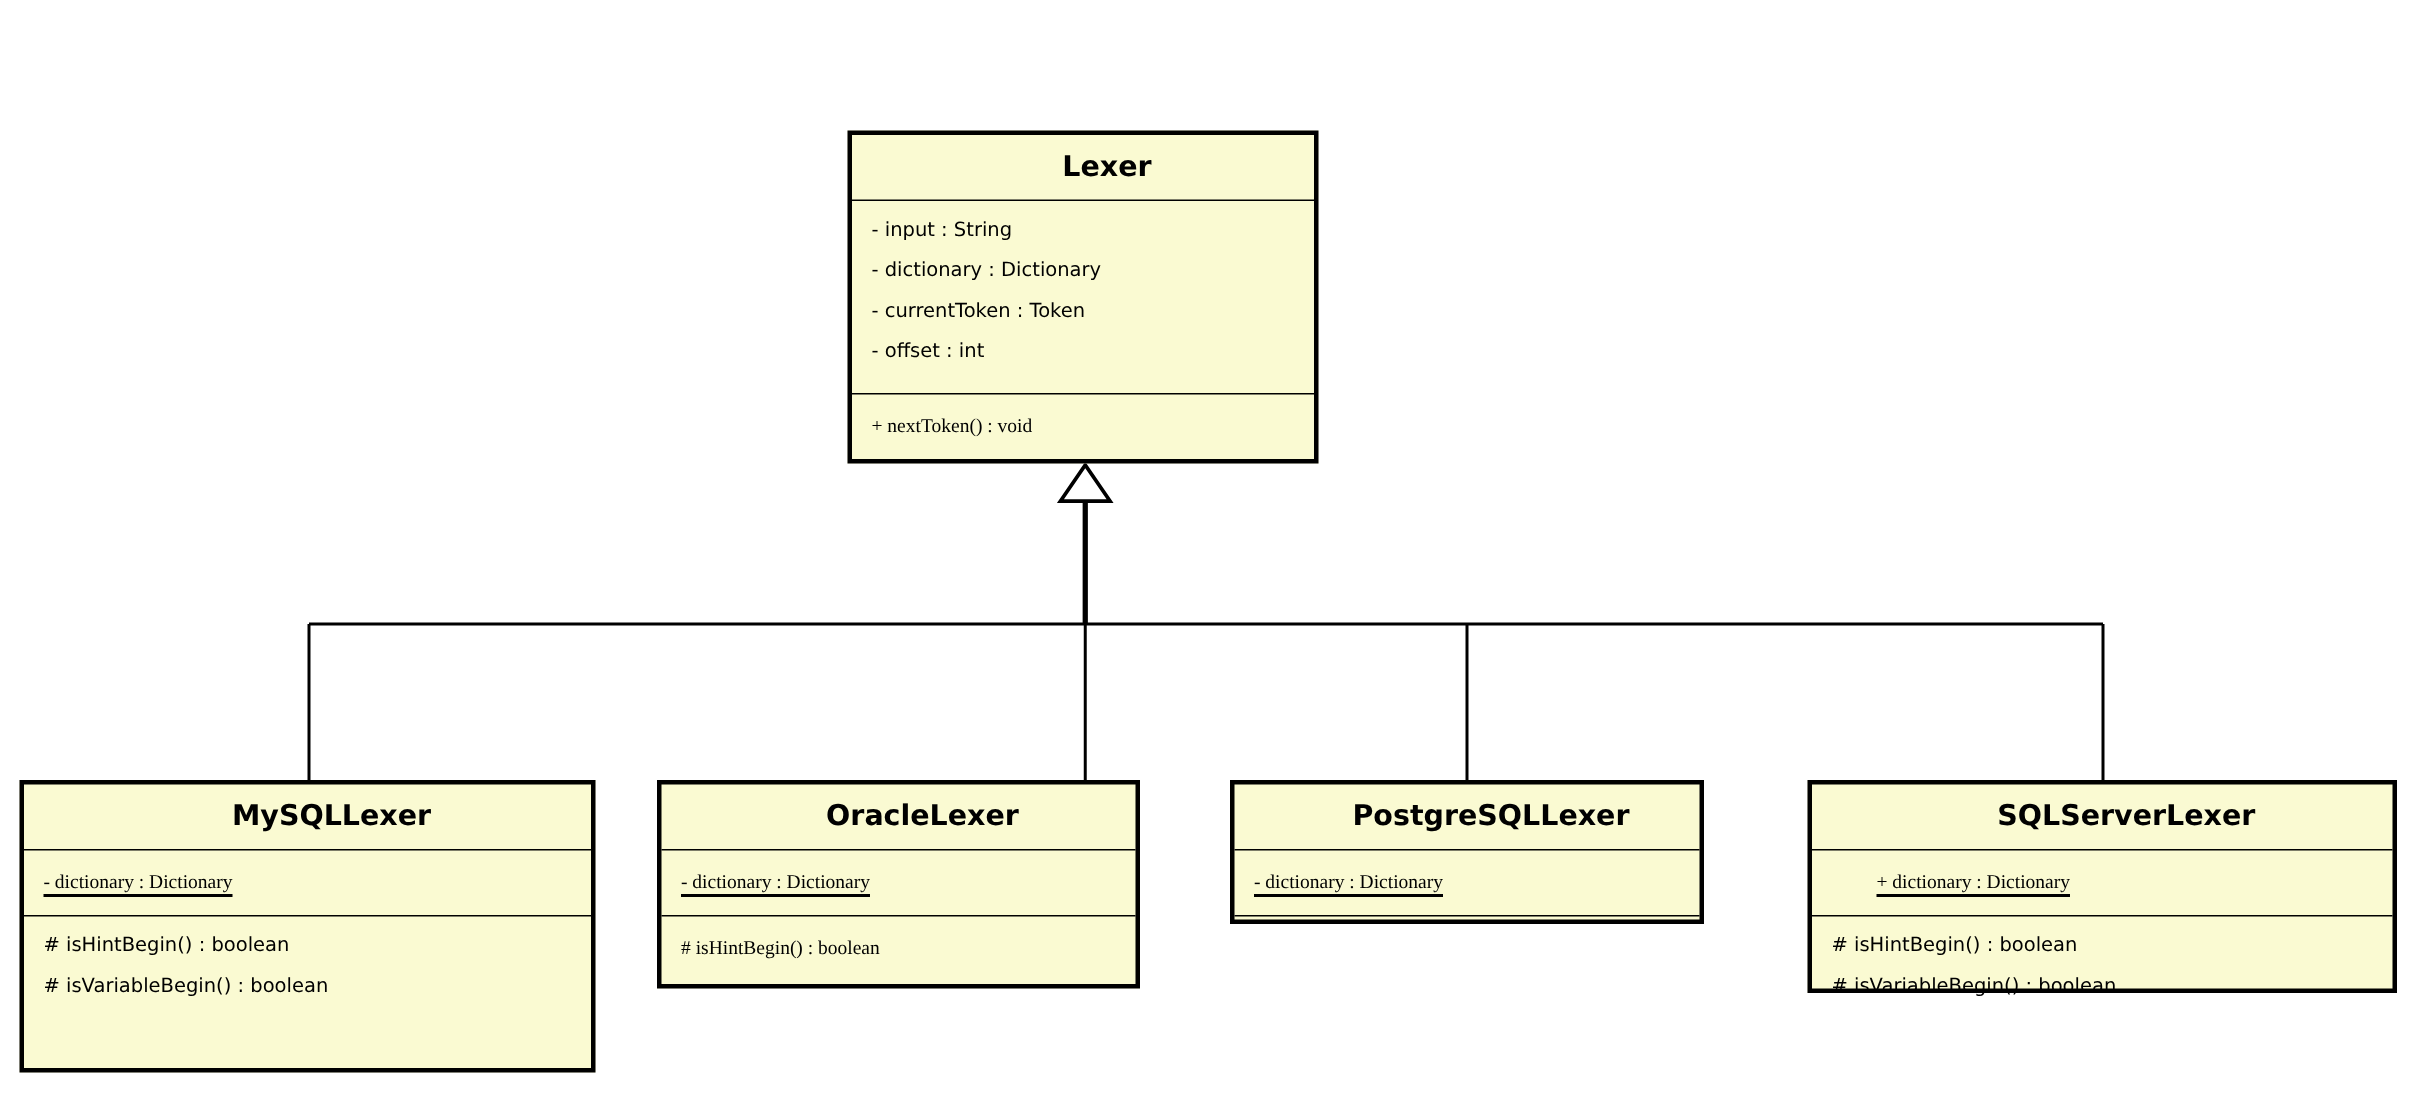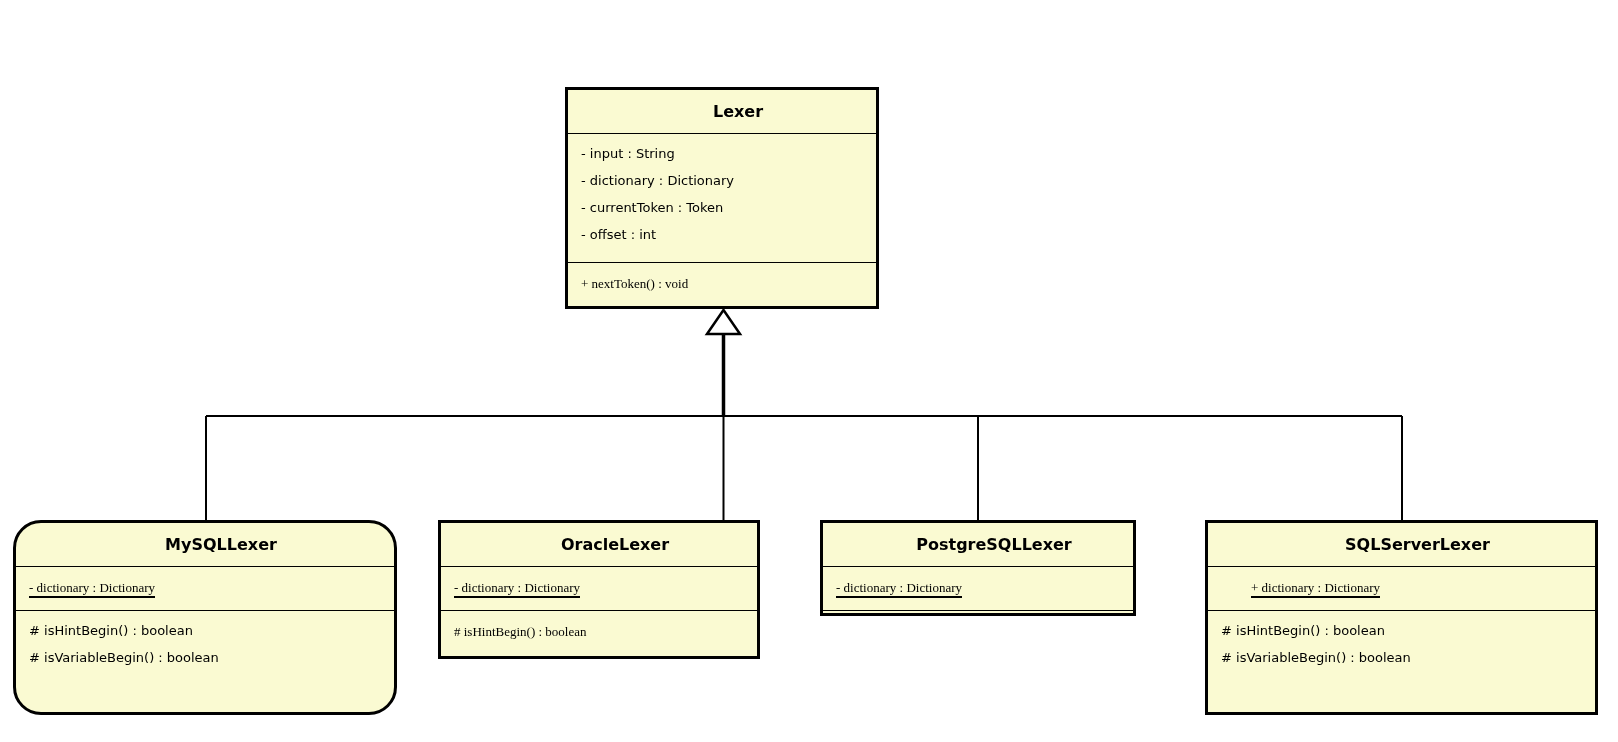--- a/index.html
+++ b/index.html
@@ -21,21 +21,21 @@
   .class-box {
     position: absolute;
     background: #fafad2;
     border: 3px solid #000000;
     box-sizing: border-box;
     z-index: 1;
   }
   .class-title {
     text-align: center;
     font-weight: bold;
-    font-size: 16px;
+    font-size: 19px;
     height: 43px;
     line-height: 43px;
     white-space: nowrap;
     overflow: hidden;
     padding-left: 32px;
   }
   .compartment {
     border-top: 1.5px solid #000000;
     box-sizing: border-box;
     overflow: hidden;
@@ -79,21 +79,21 @@
       <div class="member">- input : String</div>
       <div class="member">- dictionary : Dictionary</div>
       <div class="member">- currentToken : Token</div>
       <div class="member">- offset : int</div>
     </div>
     <div class="compartment single-line" style="height:47px;">
       <div class="member">+ nextToken() : void</div>
     </div>
   </div>
 
-  <div class="class-box" style="left:13px; top:520px; width:384px; height:195px;border-radius:28px;">
+  <div class="class-box" style="left:13px; top:520px; width:384px; height:195px;">
     <div class="class-title">MySQLLexer</div>
     <div class="compartment single-line" style="height:44px;">
       <div class="member underlined">- dictionary : Dictionary</div>
     </div>
     <div class="compartment attrs-pad" style="height:102px;">
       <div class="member"># isHintBegin() : boolean</div>
       <div class="member"># isVariableBegin() : boolean</div>
     </div>
   </div>
 
@@ -108,21 +108,21 @@
   </div>
 
   <div class="class-box" style="left:820px; top:520px; width:316px; height:96px;">
     <div class="class-title">PostgreSQLLexer</div>
     <div class="compartment single-line" style="height:44px;">
       <div class="member underlined">- dictionary : Dictionary</div>
     </div>
     <div class="compartment" style="height:20px;"></div>
   </div>
 
-  <div class="class-box" style="left:1205px; top:520px; width:393px; height:195px;">
+  <div class="class-box" style="left:1205px; top:520px; width:393px; height:142px;">
     <div class="class-title">SQLServerLexer</div>
     <div class="compartment single-line" style="height:44px;padding-left:30px;">
       <div class="member underlined">+ dictionary : Dictionary</div>
     </div>
     <div class="compartment attrs-pad" style="height:102px;">
       <div class="member"># isHintBegin() : boolean</div>
       <div class="member"># isVariableBegin() : boolean</div>
     </div>
   </div>
 

